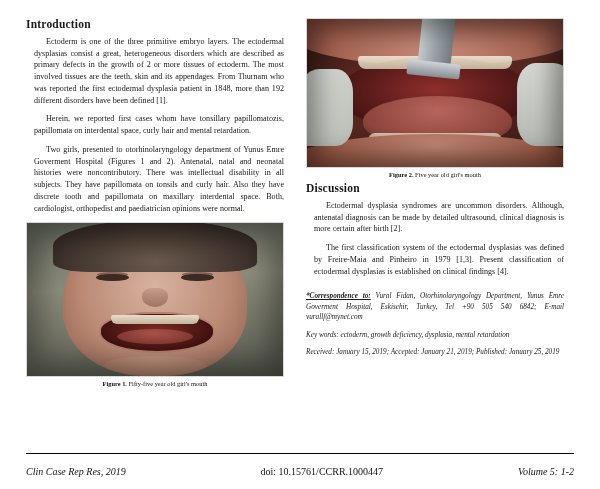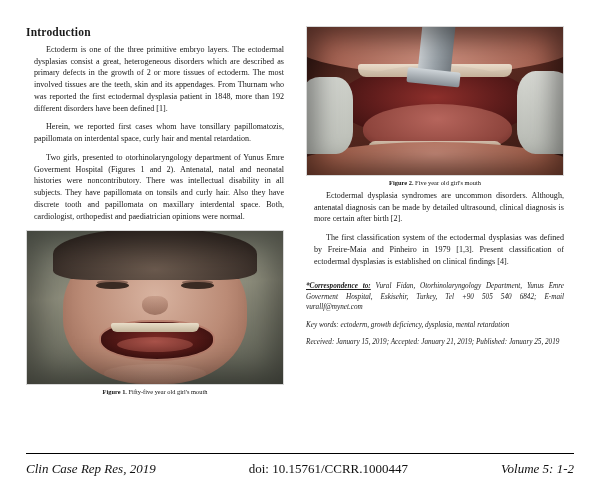--- a/index.html
+++ b/index.html
@@ -12,21 +12,21 @@
     height: 489px;
     font-family: "Liberation Serif", serif;
     color: #1a1a1a;
     overflow: hidden;
   }
   .page {
     position: relative;
     width: 600px;
     height: 489px;
     box-sizing: border-box;
-    padding: 26px 26px 0 26px;
+    padding: 18px 26px 0 26px;
   }
   .columns {
     display: flex;
     gap: 22px;
     height: 432px;
   }
   .col {
     width: 258px;
     position: relative;
   }
@@ -225,21 +225,21 @@
     border: none;
     border-top: 1px solid #000;
     margin: 9px 0 7px 0;
   }
   .footer {
     position: absolute;
     left: 26px; right: 26px; bottom: 12px;
     display: flex;
     justify-content: space-between;
     align-items: flex-end;
-    font-size: 13px;
+    font-size: 10px;
     font-style: italic;
     color: #111;
     text-align: right;
   }
   .footer .mid { font-style: normal; }
   .footer .right { }
 </style>
 </head>
 <body>
 
@@ -290,20 +290,21 @@
           <div class="m2-glove-l"></div>
           <div class="m2-glove-r"></div>
           <div class="m2-vign"></div>
         </div>
         <div class="fig-cap">
           <b>Figure 2.</b>
           <span>Five year old girl's mouth</span>
         </div>
       </div>
 
+      <h2 class="section gap-before">Discussion</h2>
       <p class="body">Ectodermal dysplasia syndromes are uncommon disorders. Although, antenatal diagnosis can be made by detailed ultrasound, clinical diagnosis is more certain after birth [2].</p>
       <p class="body">The first classification system of the ectodermal dysplasias was defined by Freire-Maia and Pinheiro in 1979 [1,3]. Present classification of ectodermal dysplasias is established on clinical findings [4].</p>
 
       <p class="corr">
         <b>*Correspondence to:</b>
         <span>Vural Fidan, Otorhinolaryngology Department, Yunus Emre Goverment Hospital, Eskisehir, Turkey, Tel +90 505 540 6842; E-mail vurallf@mynet.com</span>
       </p>
 
       <p class="meta kw">
         <b>Key words:</b>

